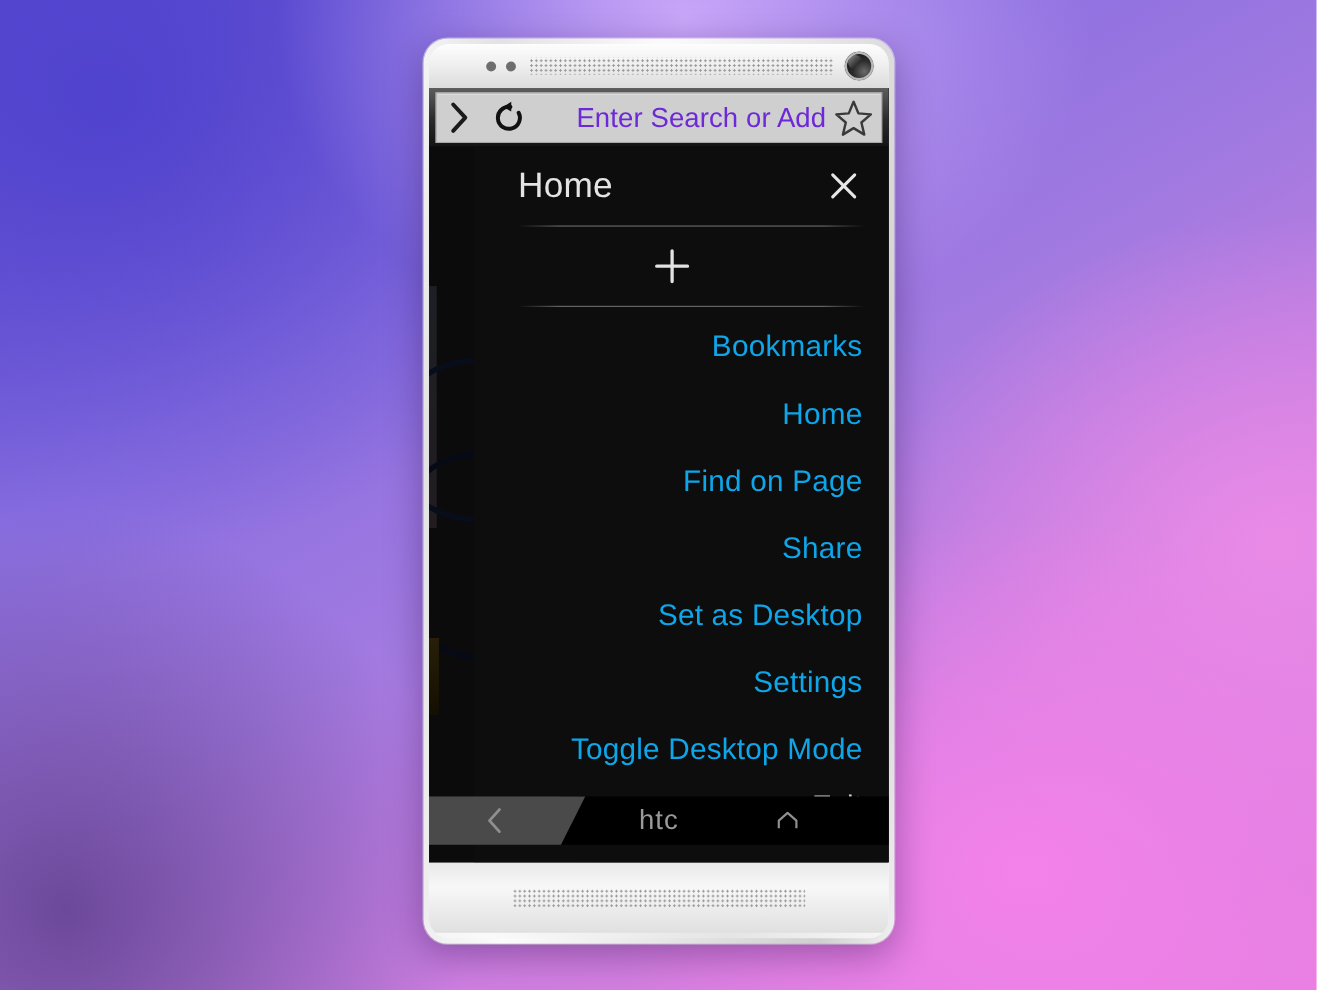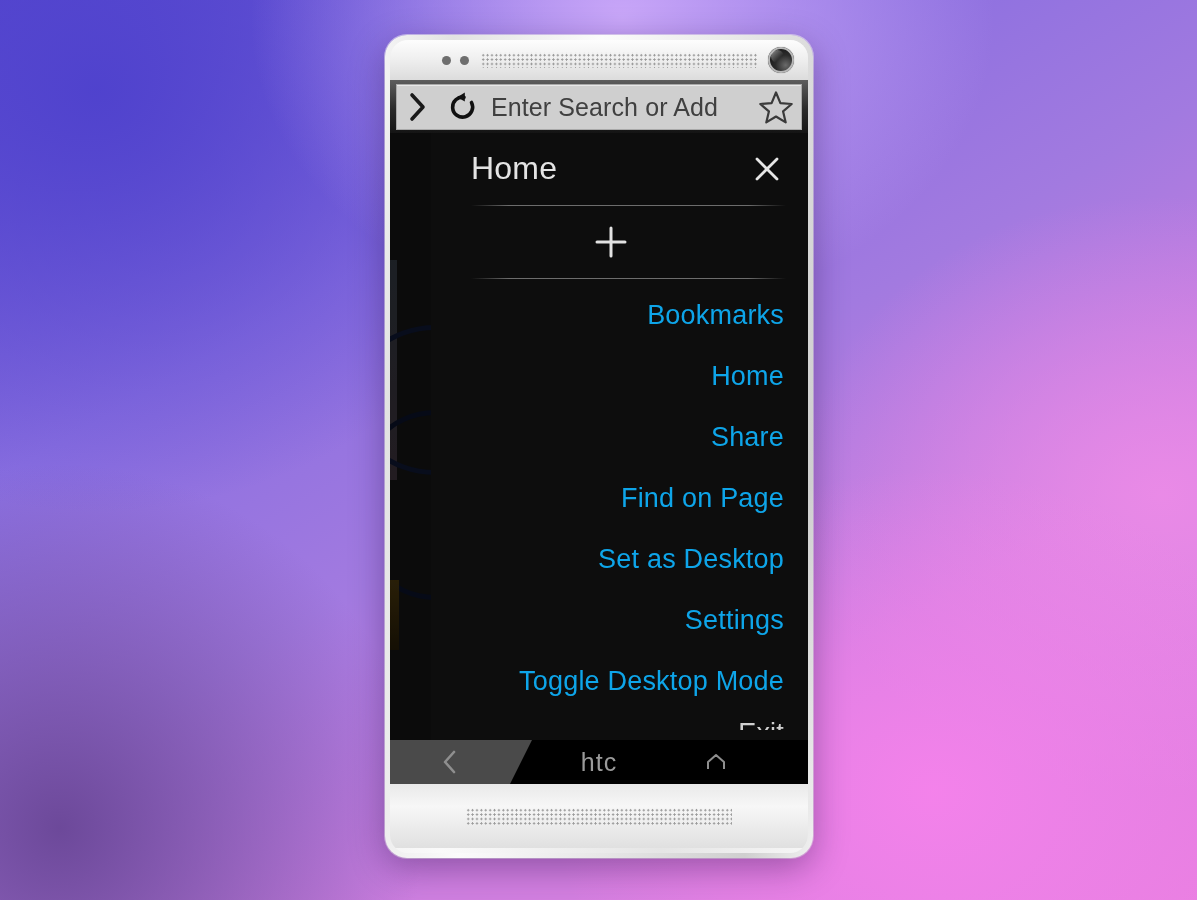--- a/index.html
+++ b/index.html
@@ -122,25 +122,26 @@
     display:flex; align-items:center;
     overflow:hidden;
     box-shadow:0 1px 0 rgba(255,255,255,0.5) inset;
   }
   .tb-btn{ flex:0 0 auto; display:flex; align-items:center; justify-content:center; }
   #forward-btn{ width:42px; height:44px; }
   #reload-btn{ width:48px; height:44px; }
   #url-text{
     flex:1 1 auto;
     font-size:25px;
-    color:#404040;
+    color:#6d28d9;
     white-space:nowrap;
     overflow:hidden;
     padding-left:4px;
     letter-spacing:0.1px;
+    margin-left:33px;
   }
   #bookmark-btn{ width:46px; height:44px; margin-right:2px; }
   .glyph-svg{ display:block; }
 
   
   #menu-panel{
     position:absolute;
     left:41px; right:0;
     top:53px; bottom:0;
     background:#0d0d0d;
@@ -296,31 +297,31 @@
                 <path d="M19 5 L19 33 M5 19 L33 19" stroke="#e2e2e2" stroke-width="3" stroke-linecap="round"></path>
               </svg>
             </span>
           </div>
 
           <div class="divider"></div>
 
           <div id="menu-list">
             <div class="menu-item">Bookmarks</div>
             <div class="menu-item">Home</div>
+            <div class="menu-item">Find on Page</div>
             <div class="menu-item">Share</div>
-            <div class="menu-item">Find on Page</div>
             <div class="menu-item">Set as Desktop</div>
             <div class="menu-item">Settings</div>
             <div class="menu-item">Toggle Desktop Mode</div>
             <div class="menu-item clipped">Exit</div>
           </div>
 
         </div>
 
-        <div id="navbar" style="position:absolute;left:0;right:0;bottom:0;">
+        <div id="navbar" style="position:absolute;left:0;right:0;bottom:16px;">
           <div id="nav-back">
             <svg class="glyph-svg" width="18" height="26" viewBox="0 0 18 26" style="position:relative;z-index:2;">
               <path d="M13 3 L4 13 L13 23" stroke="#8f8f8f" stroke-width="2.6" fill="none" stroke-linecap="round" stroke-linejoin="round"></path>
             </svg>
           </div>
           <div id="htc-logo">htc</div>
           <div id="nav-home">
             <svg class="glyph-svg" width="24" height="22" viewBox="0 0 24 22">
               <path d="M4 18 L4 11 L12 4 L20 11 L20 18" stroke="#8f8f8f" stroke-width="2" fill="none" stroke-linejoin="round"></path>
             </svg>

